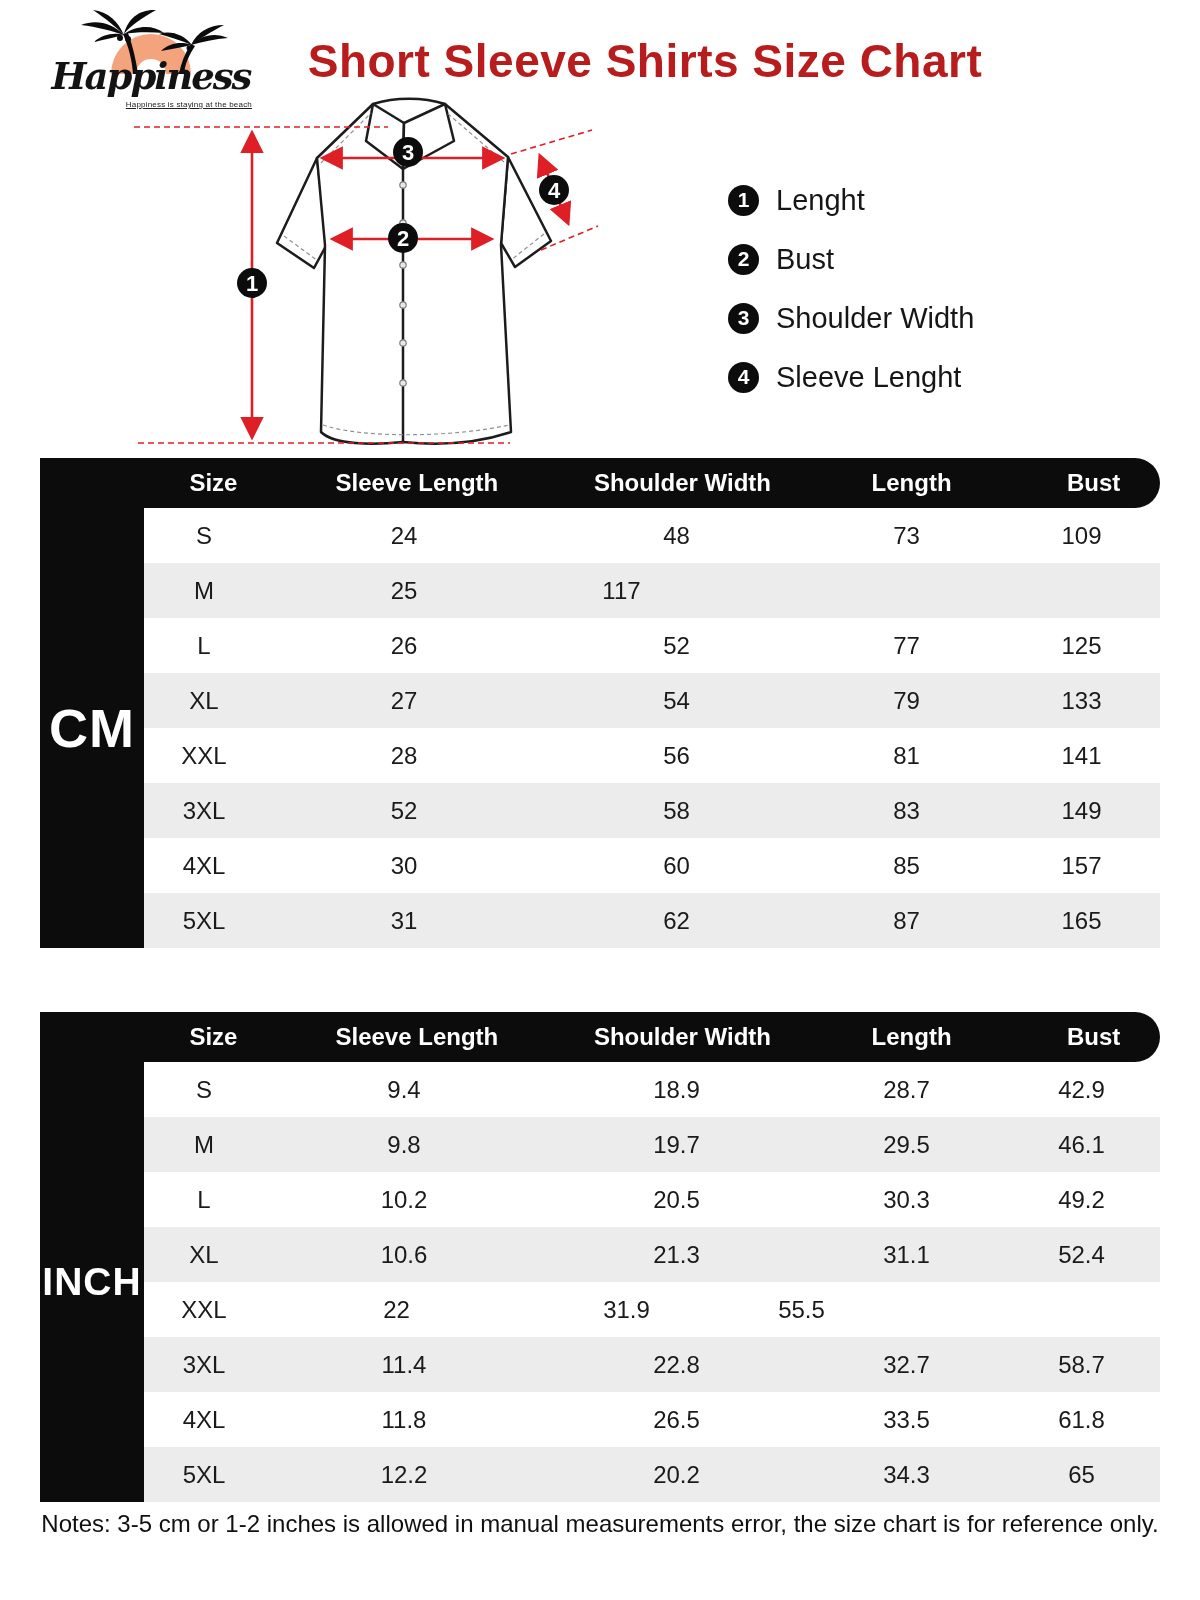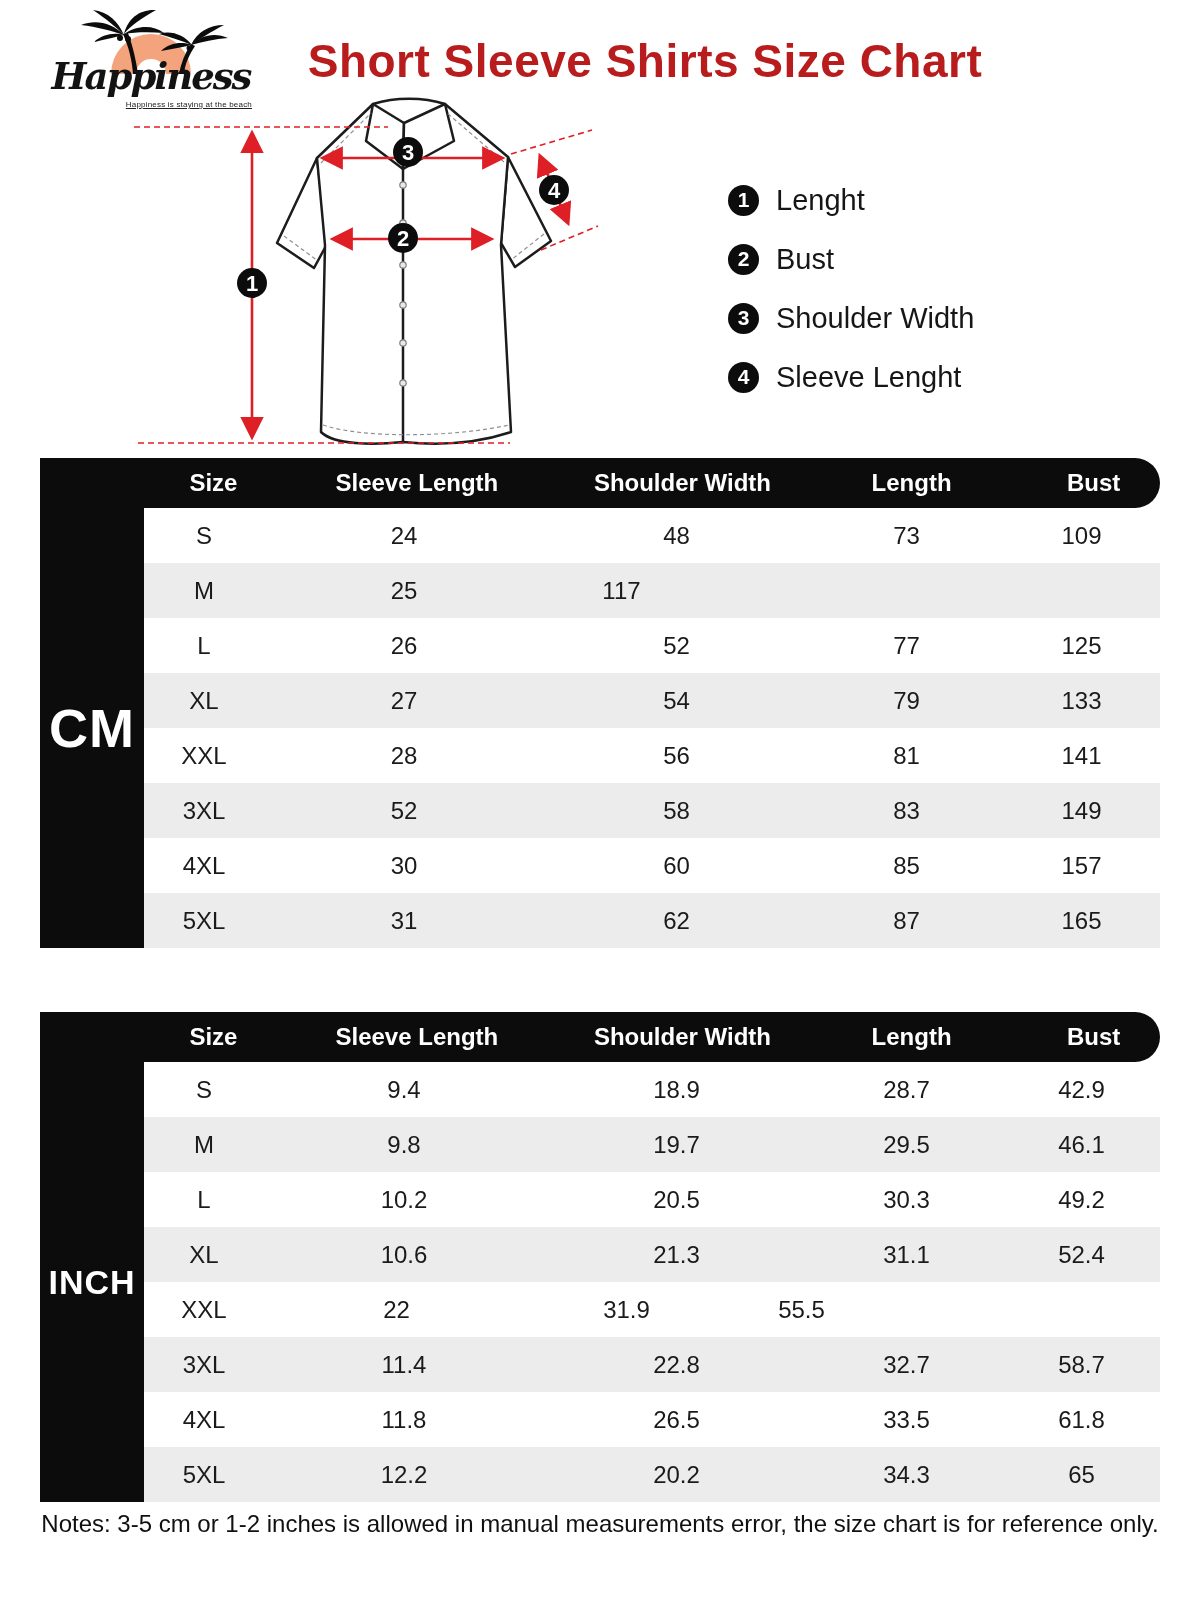--- a/index.html
+++ b/index.html
@@ -35,21 +35,21 @@
   #cm-table{top:458px;}
   #inch-table{top:1012px;}
   .thead{display:flex;height:50px;background:#0c0c0c;border-radius:0 25px 25px 0;
          color:#fff;font-weight:bold;font-size:24px;gap:32px;}
   .hspacer{width:105px;}
   .hcell{display:flex;align-items:center;justify-content:center;height:100%;}
   .tbody{display:flex;}
   .unitcol{width:104px;background:#0c0c0c;color:#fff;font-weight:bold;
            display:flex;align-items:center;justify-content:center;letter-spacing:1px;}
   #cm-table .unitcol{font-size:54px;}
-  #inch-table .unitcol{font-size:34px;}
+  #inch-table .unitcol{font-size:39px;}
   .rows{flex:1;}
   .trow{display:flex;height:55px;}
   .trow.alt{background:#ececec;}
   .cell{display:flex;align-items:center;justify-content:center;font-size:24px;color:#1a1a1a;}
   .c0{width:120px}.c1{width:280px}.c2{width:265px}.c3{width:195px}.c4{width:155px}
 
   
   .notes{position:absolute;left:0;top:1510px;width:1200px;text-align:center;
          font-size:24px;color:#101010;}
 </style>

